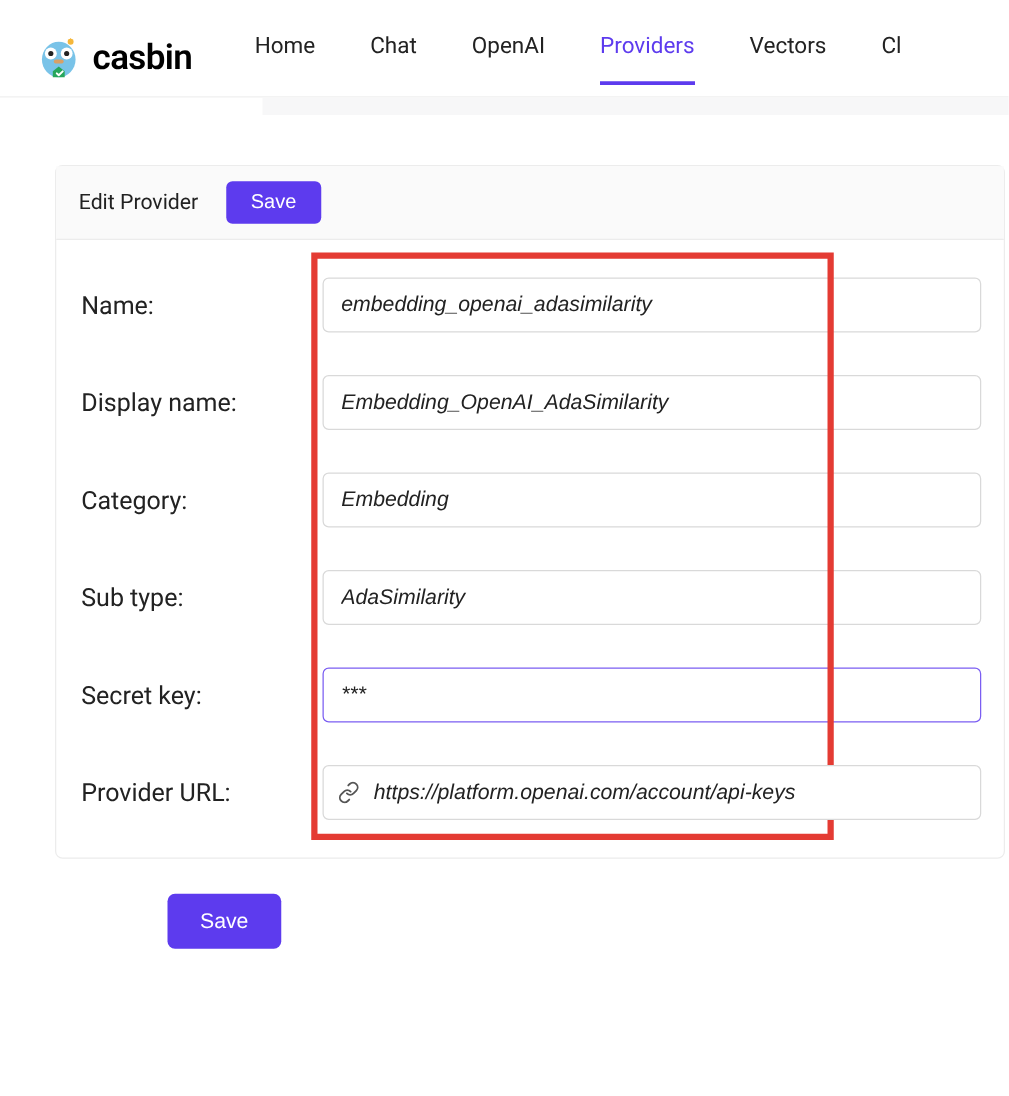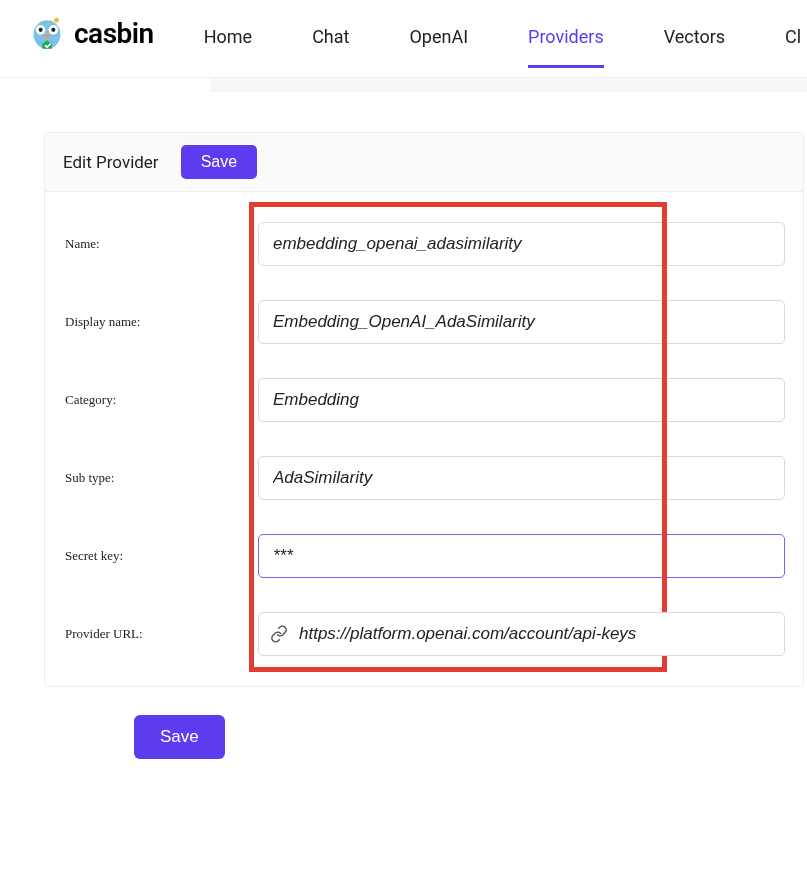--- a/index.html
+++ b/index.html
@@ -7,40 +7,40 @@
       font-family: -apple-system, BlinkMacSystemFont, "Segoe UI", Roboto, "Helvetica Neue", Arial, sans-serif;
       background: #fff;
       color: #222;
       width: 807px;
       height: 877px;
       overflow: hidden;
     }
     
     .topbar {
       display: flex;
-      align-items: flex-start;
+      align-items: center;
       padding: 14px 28px 0 28px;
       border-bottom: 1px solid #f0f0f0;
       height: 78px;
     }
     .brand {
       display: flex;
       align-items: center;
       gap: 8px;
       margin-right: 50px;
     }
     .brand-name {
       font-size: 28px;
       font-weight: 600;
       letter-spacing: -0.5px;
       color: #000;
     }
     .nav {
       display: flex;
-      gap: 60px;
+      gap: 44px;
       align-items: flex-start;
       height: 100%;
     }
     .nav-item {
       font-size: 18px;
       color: #222;
       padding-bottom: 18px;
       border-bottom: 3px solid transparent;
       cursor: pointer;
       position: relative;
@@ -93,24 +93,23 @@
       position: relative;
     }
     .form-row {
       display: flex;
       align-items: center;
       margin-bottom: 34px;
     }
     .form-row:last-child { margin-bottom: 0; }
     .form-label {
       width: 195px;
-      font-size: 13px;
+      font-size: 20px;
       color: #222;
       padding-left: 2px;
-      font-family: Liberation Serif, serif;
     }
     .form-control {
       flex: 1;
       height: 44px;
       border: 1px solid #d9d9d9;
       border-radius: 5px;
       padding: 0 14px;
       font-size: 17px;
       color: #222;
       background: #fff;

